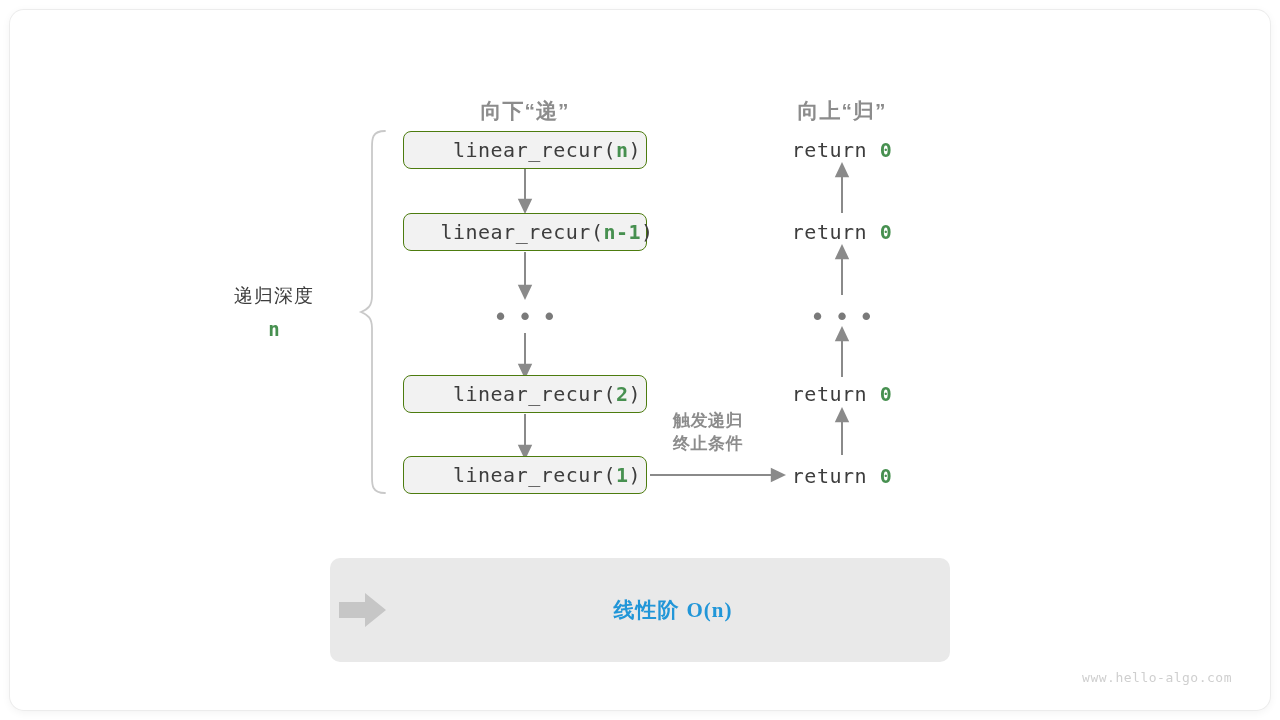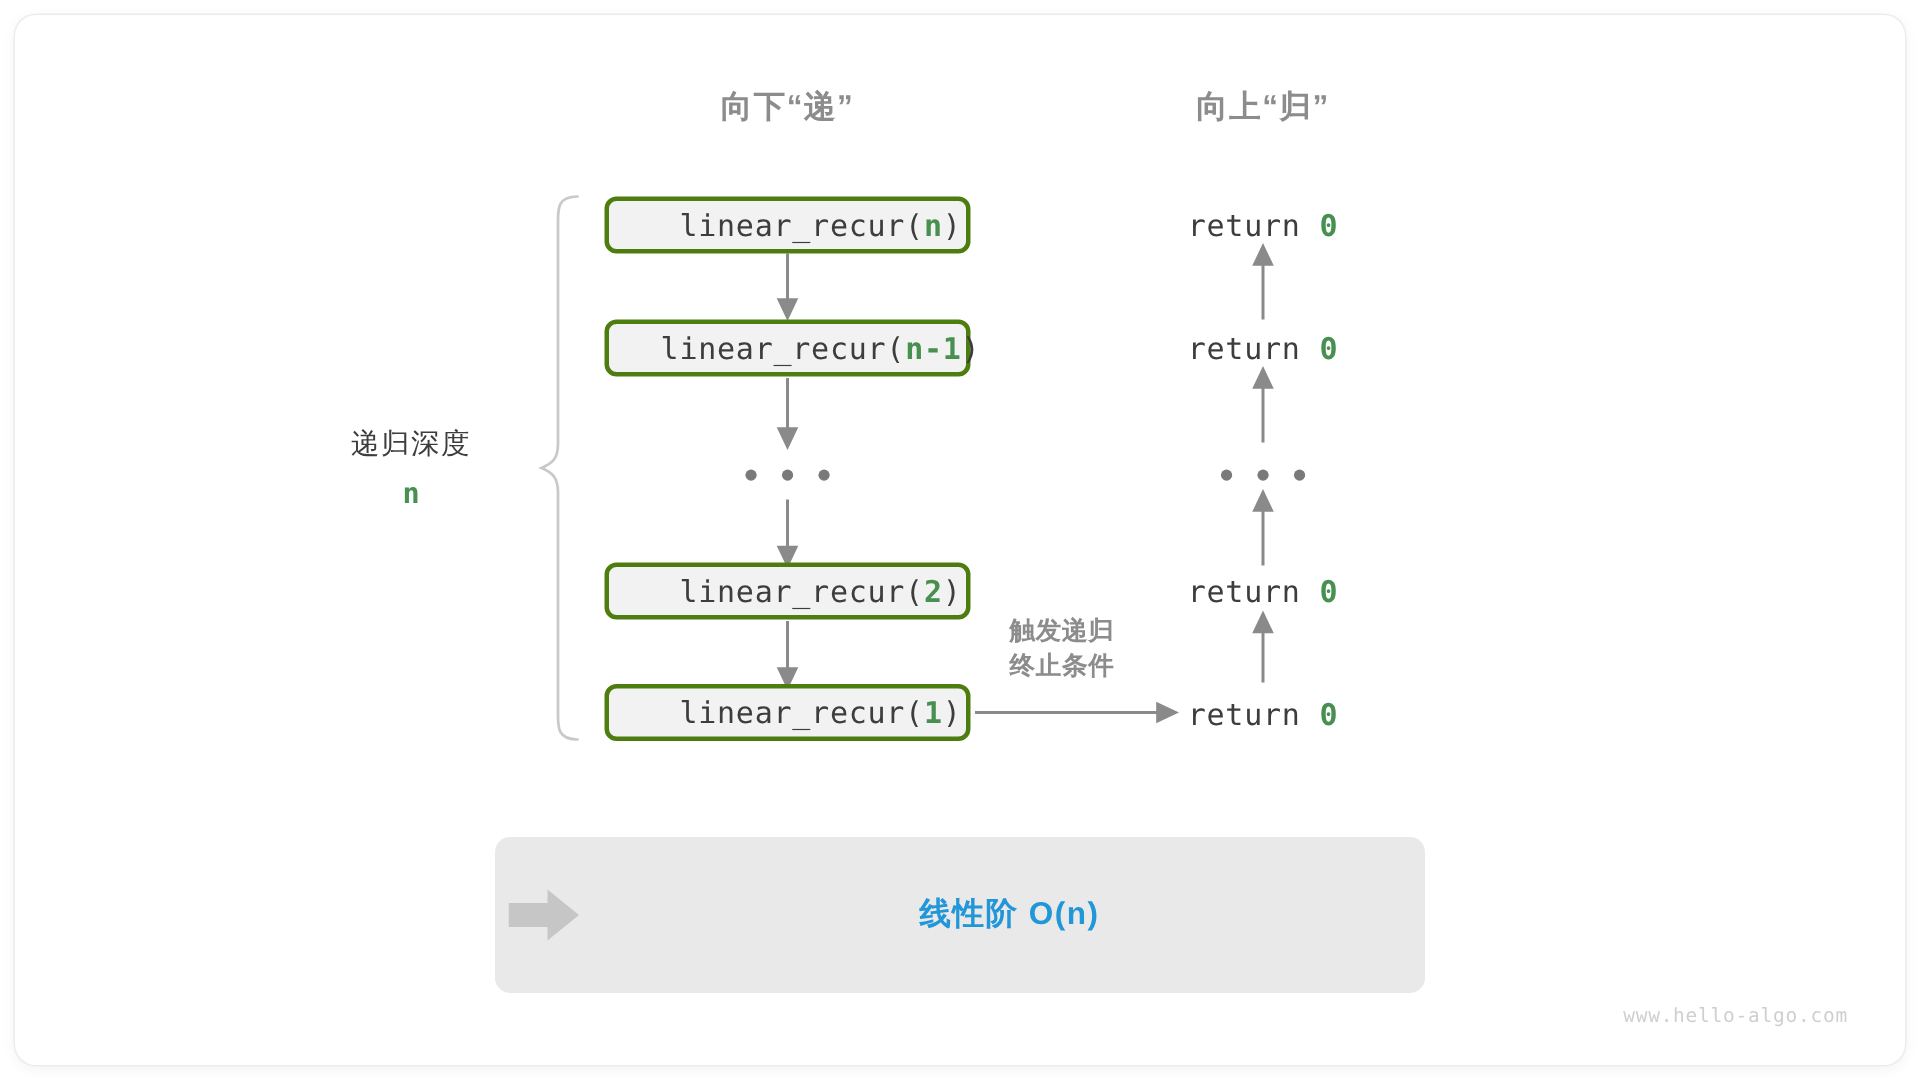--- a/index.html
+++ b/index.html
@@ -31,30 +31,31 @@
   
   .col-header {
     position: absolute;
     font-size: 21px;
     font-weight: bold;
     color: #8c8c8c;
     letter-spacing: 1px;
     white-space: nowrap;
     text-align: center;
     transform: translateX(-50%);
+    margin-top: 40px;
   }
 
   
   .call-box {
     position: absolute;
     width: 244px;
     height: 38px;
     left: 403px;
     background: #f2f2f2;
-    border: 3px solid #4d7c0f;
+    border: 1px solid #4d7c0f;
     border-radius: 8px;
     box-sizing: border-box;
     display: flex;
     align-items: center;
     justify-content: center;
     font-family: "DejaVu Sans Mono", "Liberation Mono", monospace;
     font-size: 20px;
     color: #3d3d3d;
     letter-spacing: 0.5px;
     white-space: nowrap;
@@ -182,21 +183,21 @@
     letter-spacing: 1px;
   }
   .summary-right .value {
     display: block;
     font-size: 21px;
     font-weight: bold;
     color: #2196d8;
     letter-spacing: 1px;
   }
   .summary-right .value .mono {
-    font-family: Liberation Sans, sans-serif;
+    font-family: Liberation Serif, serif;
   }
 
   
   .watermark {
     position: absolute;
     right: 48px;
     top: 670px;
     font-family: "DejaVu Sans Mono", "Liberation Mono", monospace;
     font-size: 13px;
     color: #cfcfcf;

